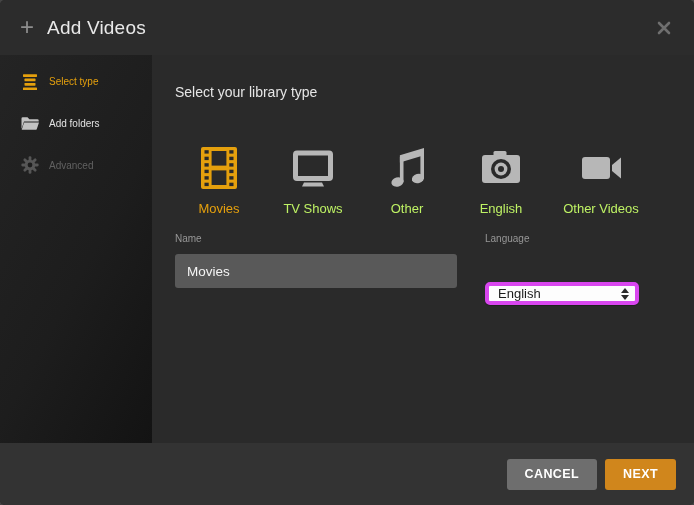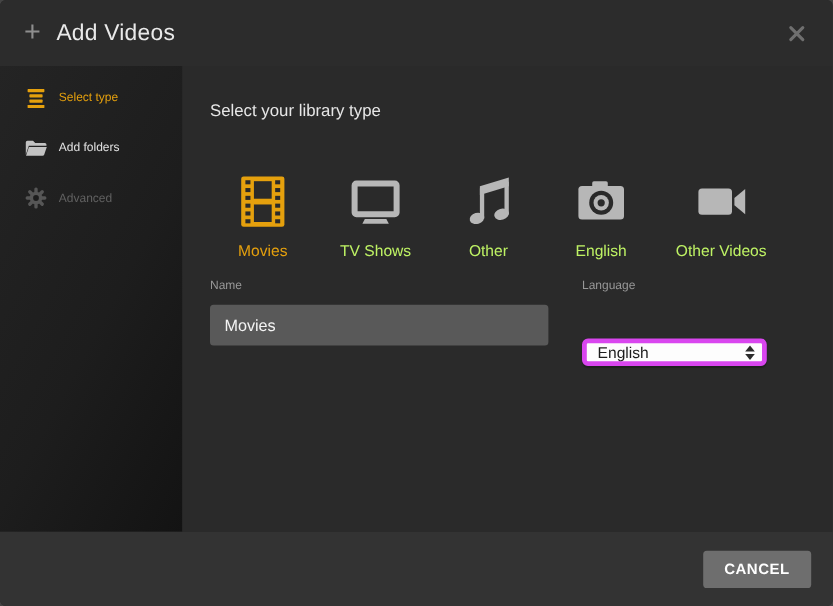--- a/index.html
+++ b/index.html
@@ -268,15 +268,16 @@
             </span>
           </div>
         </div>
       </div>
 
     </div>
   </div>
 
   <div class="dlg-footer">
     <button class="btn btn-cancel">CANCEL</button>
+    <button class="btn btn-next">NEXT</button>
   </div>
 
 </div>
 
 </body></html>

